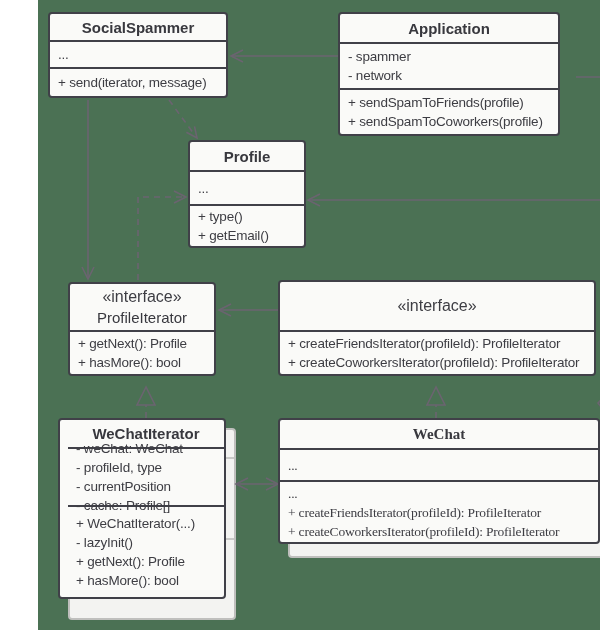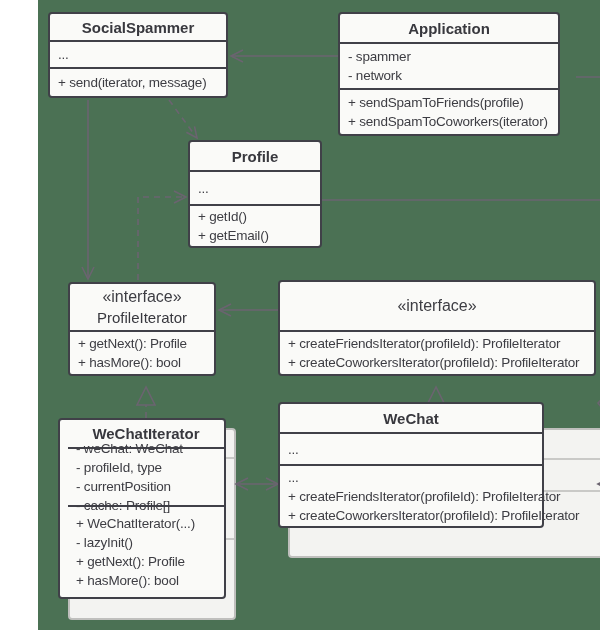--- a/index.html
+++ b/index.html
@@ -144,31 +144,31 @@
   </div>
 
   <div class="cls" style="left:300px;top:12px;width:222px;">
     <div class="cmp title" style="height:28px">Application</div>
     <div class="cmp" style="height:46px">
       <div class="member">- spammer</div>
       <div class="member">- network</div>
     </div>
     <div class="cmp" style="height:46px">
       <div class="member">+ sendSpamToFriends(profile)</div>
-      <div class="member">+ sendSpamToCoworkers(iterator)</div>
-    </div>
-  </div>
-
-  <div class="cls" style="left:150px;top:140px;width:134px;">
+      <div class="member">+ sendSpamToCoworkers(profile)</div>
+    </div>
+  </div>
+
+  <div class="cls" style="left:150px;top:140px;width:118px;">
     <div class="cmp title" style="height:28px">Profile</div>
     <div class="cmp" style="height:34px">
       <div class="member">...</div>
     </div>
     <div class="cmp" style="height:42px">
-      <div class="member">+ getId()</div>
+      <div class="member">+ type()</div>
       <div class="member">+ getEmail()</div>
     </div>
   </div>
 
   <div class="cls" style="left:30px;top:282px;width:148px;">
     <div class="cmp" style="height:46px">
       <div class="stereo">«interface»</div>
       <div class="tname">ProfileIterator</div>
     </div>
     <div class="cmp" style="height:44px">
@@ -196,21 +196,21 @@
       <div class="member">- cache: Profile[]</div>
     </div>
     <div class="cmp" style="height:92px">
       <div class="member">+ WeChatIterator(...)</div>
       <div class="member">-  lazyInit()</div>
       <div class="member">+ getNext(): Profile</div>
       <div class="member">+ hasMore(): bool</div>
     </div>
   </div>
 
-  <div class="cls" style="left:240px;top:402px;width:266px;">
+  <div class="cls" style="left:240px;top:418px;width:322px;font-family:Liberation Serif, serif;">
     <div class="cmp title" style="height:28px">WeChat</div>
     <div class="cmp" style="height:32px">
       <div class="member">...</div>
     </div>
     <div class="cmp" style="height:62px">
       <div class="member">...</div>
       <div class="member">+ createFriendsIterator(profileId): ProfileIterator</div>
       <div class="member">+ createCoworkersIterator(profileId): ProfileIterator</div>
     </div>
   </div>

